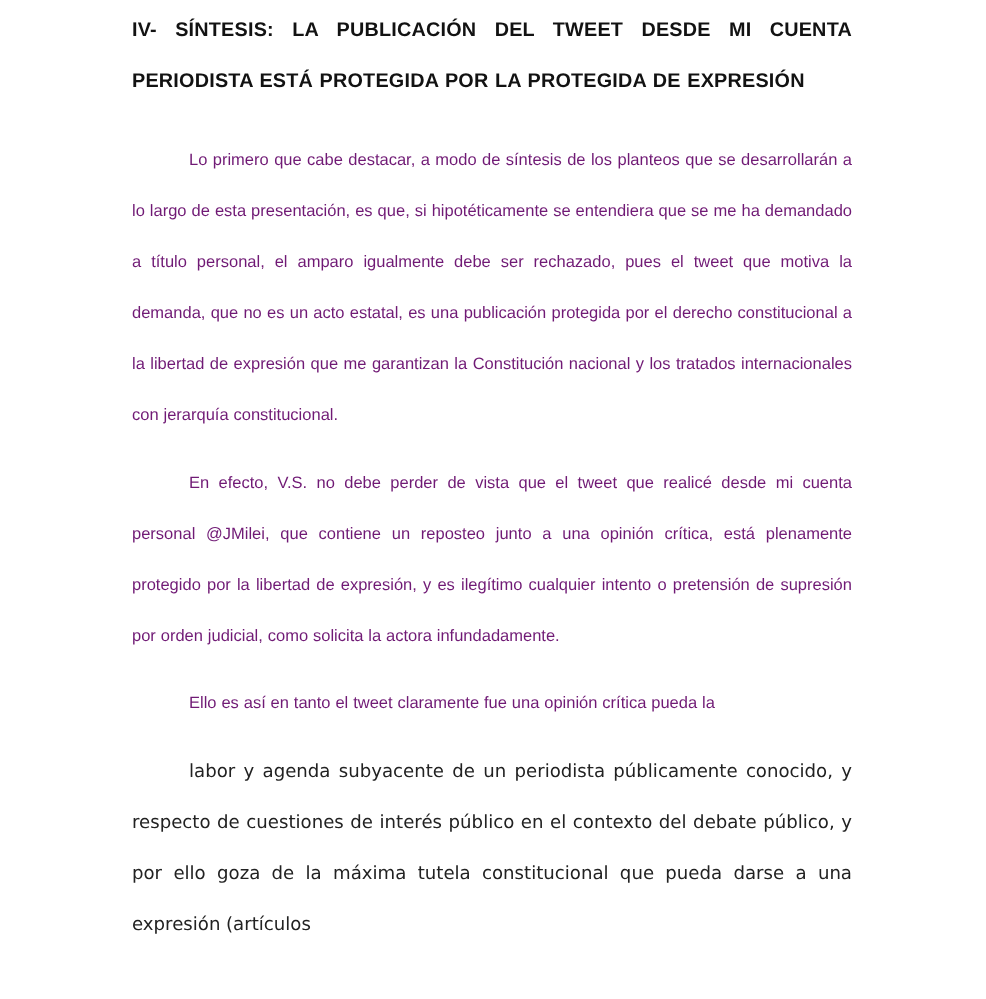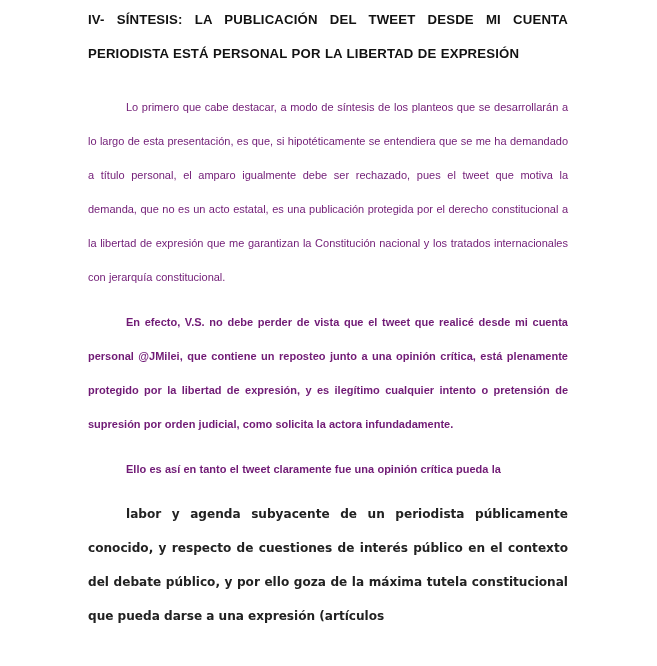--- a/index.html
+++ b/index.html
@@ -58,41 +58,40 @@
     font-size: 11px;
     line-height: 34px;
     text-align: justify;
     text-align-last: left;
     color: #701a75;
     text-indent: 38px;
     word-spacing: 0.2px;
   }
   .doc-paragraph + .doc-paragraph {
     margin-top: 11px;
-    font-weight: bold;
   }
   #paragraph-1 {
     margin-top: 19px;
   }
   
   #paragraph-4 {
     font-family: "DejaVu Sans", sans-serif;
     font-size: 12.1px;
     color: #222222;
     word-spacing: -0.1px;
   }
 </style>
 </head>
 <body>
 
 <div id="document-page">
 
   <h1 id="doc-heading">
     <span class="hline">IV- SÍNTESIS: LA PUBLICACIÓN DEL TWEET DESDE MI CUENTA</span>
-    <span class="hline last">PERIODISTA ESTÁ PERSONAL POR LA LIBERTAD DE EXPRESIÓN</span>
+    <span class="hline last">PERIODISTA ESTÁ PROTEGIDA POR LA PROTEGIDA DE EXPRESIÓN</span>
   </h1>
 
   <p class="doc-paragraph" id="paragraph-1">Lo primero que cabe destacar, a modo de síntesis de los planteos que se desarrollarán a lo largo de esta presentación, es que, si hipotéticamente se entendiera que se me ha demandado a título personal, el amparo igualmente debe ser rechazado, pues el tweet que motiva la demanda, que no es un acto estatal, es una publicación protegida por el derecho constitucional a la libertad de expresión que me garantizan la Constitución nacional y los tratados internacionales con jerarquía constitucional.</p>
 
   <p class="doc-paragraph" id="paragraph-2">En efecto, V.S. no debe perder de vista que el tweet que realicé desde mi cuenta personal @JMilei, que contiene un reposteo junto a una opinión crítica, está plenamente protegido por la libertad de expresión, y es ilegítimo cualquier intento o pretensión de supresión por orden judicial, como solicita la actora infundadamente.</p>
 
   <p class="doc-paragraph" id="paragraph-3">Ello es así en tanto el tweet claramente fue una opinión crítica pueda la</p>
 
   <p class="doc-paragraph" id="paragraph-4">labor y agenda subyacente de un periodista públicamente conocido, y respecto de cuestiones de interés público en el contexto del debate público, y por ello goza de la máxima tutela constitucional que pueda darse a una expresión (artículos</p>
 

